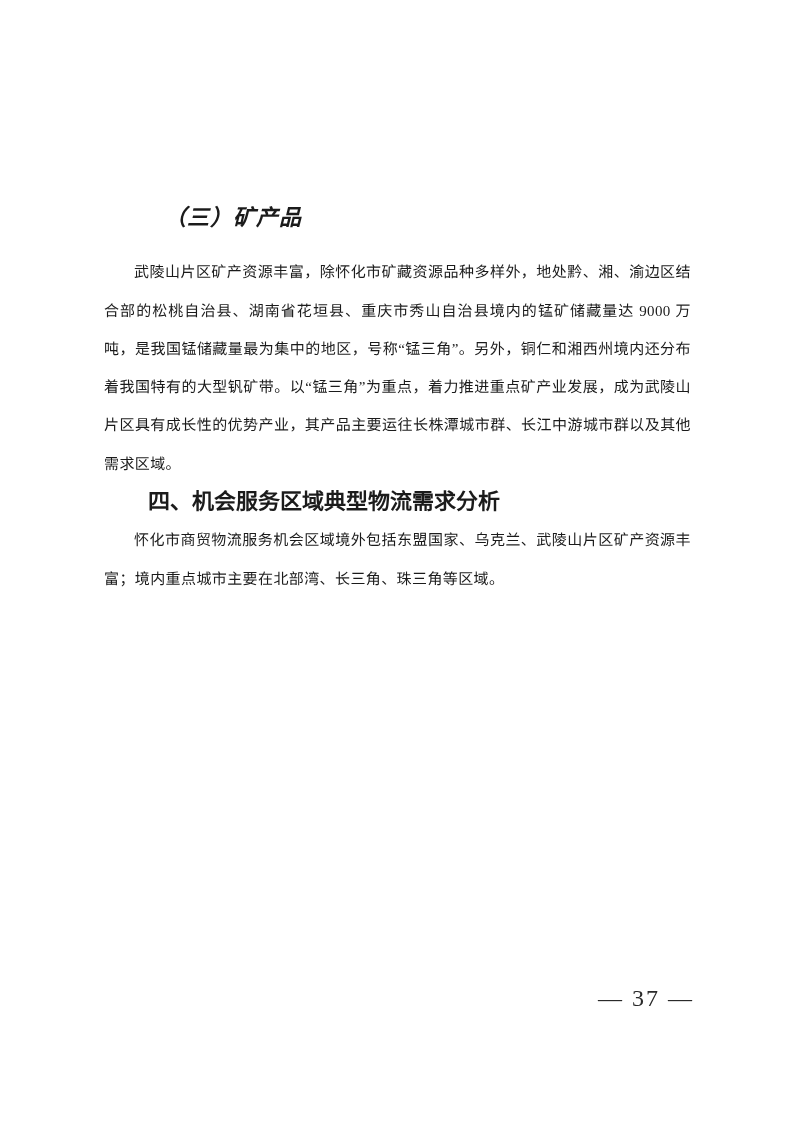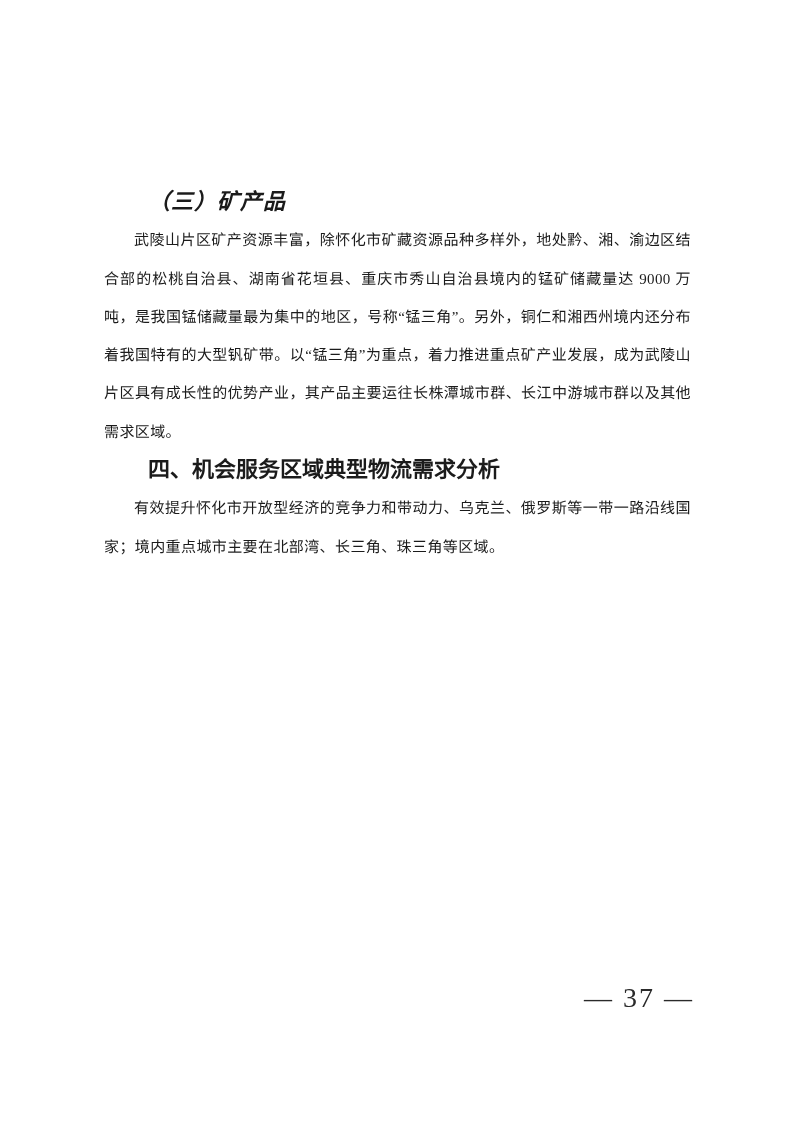--- a/index.html
+++ b/index.html
@@ -21,21 +21,21 @@
     left: 104px;
     top: 183px;
     width: 587px;
   }
   .heading-kaiti {
     font-size: 22px;
     line-height: 38.3px;
     font-weight: 600;
     font-style: italic;
     text-indent: 2em;
-    margin: 0;
+    margin: 16px;
     letter-spacing: 1px;
   }
   .heading-hei {
     font-family: Liberation Sans, sans-serif;
     font-size: 22px;
     line-height: 38.3px;
     font-weight: 700;
     text-indent: 2em;
     margin: 0;
   }
@@ -44,31 +44,31 @@
     line-height: 38.3px;
     text-align: justify;
     text-indent: 2em;
     margin: 0;
     letter-spacing: 0.4px;
   }
   .footer {
     position: absolute;
     top: 984px;
     right: 99px;
-    font-size: 28px;
+    font-size: 24px;
     line-height: 28px;
     color: #2a2a2a;
     letter-spacing: 2px;
   }
 </style>
 </head>
 <body>
 
 <div class="page">
   <div class="content">
     <h3 class="heading-kaiti">（三）矿产品</h3>
     <p class="body-para">武陵山片区矿产资源丰富，除怀化市矿藏资源品种多样外，地处黔、湘、渝边区结合部的松桃自治县、湖南省花垣县、重庆市秀山自治县境内的锰矿储藏量达 9000 万吨，是我国锰储藏量最为集中的地区，号称“锰三角”。另外，铜仁和湘西州境内还分布着我国特有的大型钒矿带。以“锰三角”为重点，着力推进重点矿产业发展，成为武陵山片区具有成长性的优势产业，其产品主要运往长株潭城市群、长江中游城市群以及其他需求区域。</p>
     <h2 class="heading-hei">四、机会服务区域典型物流需求分析</h2>
-    <p class="body-para">有效提升怀化市开放型经济的竞争力和带动力、乌克兰、俄罗斯等一带一路沿线国家；境内重点城市主要在北部湾、长三角、珠三角等区域。</p>
+    <p class="body-para">怀化市商贸物流服务机会区域境外包括东盟国家、乌克兰、武陵山片区矿产资源丰富；境内重点城市主要在北部湾、长三角、珠三角等区域。</p>
   </div>
 
   <div class="footer">—  37  —</div>
 </div>
 
 </body></html>

